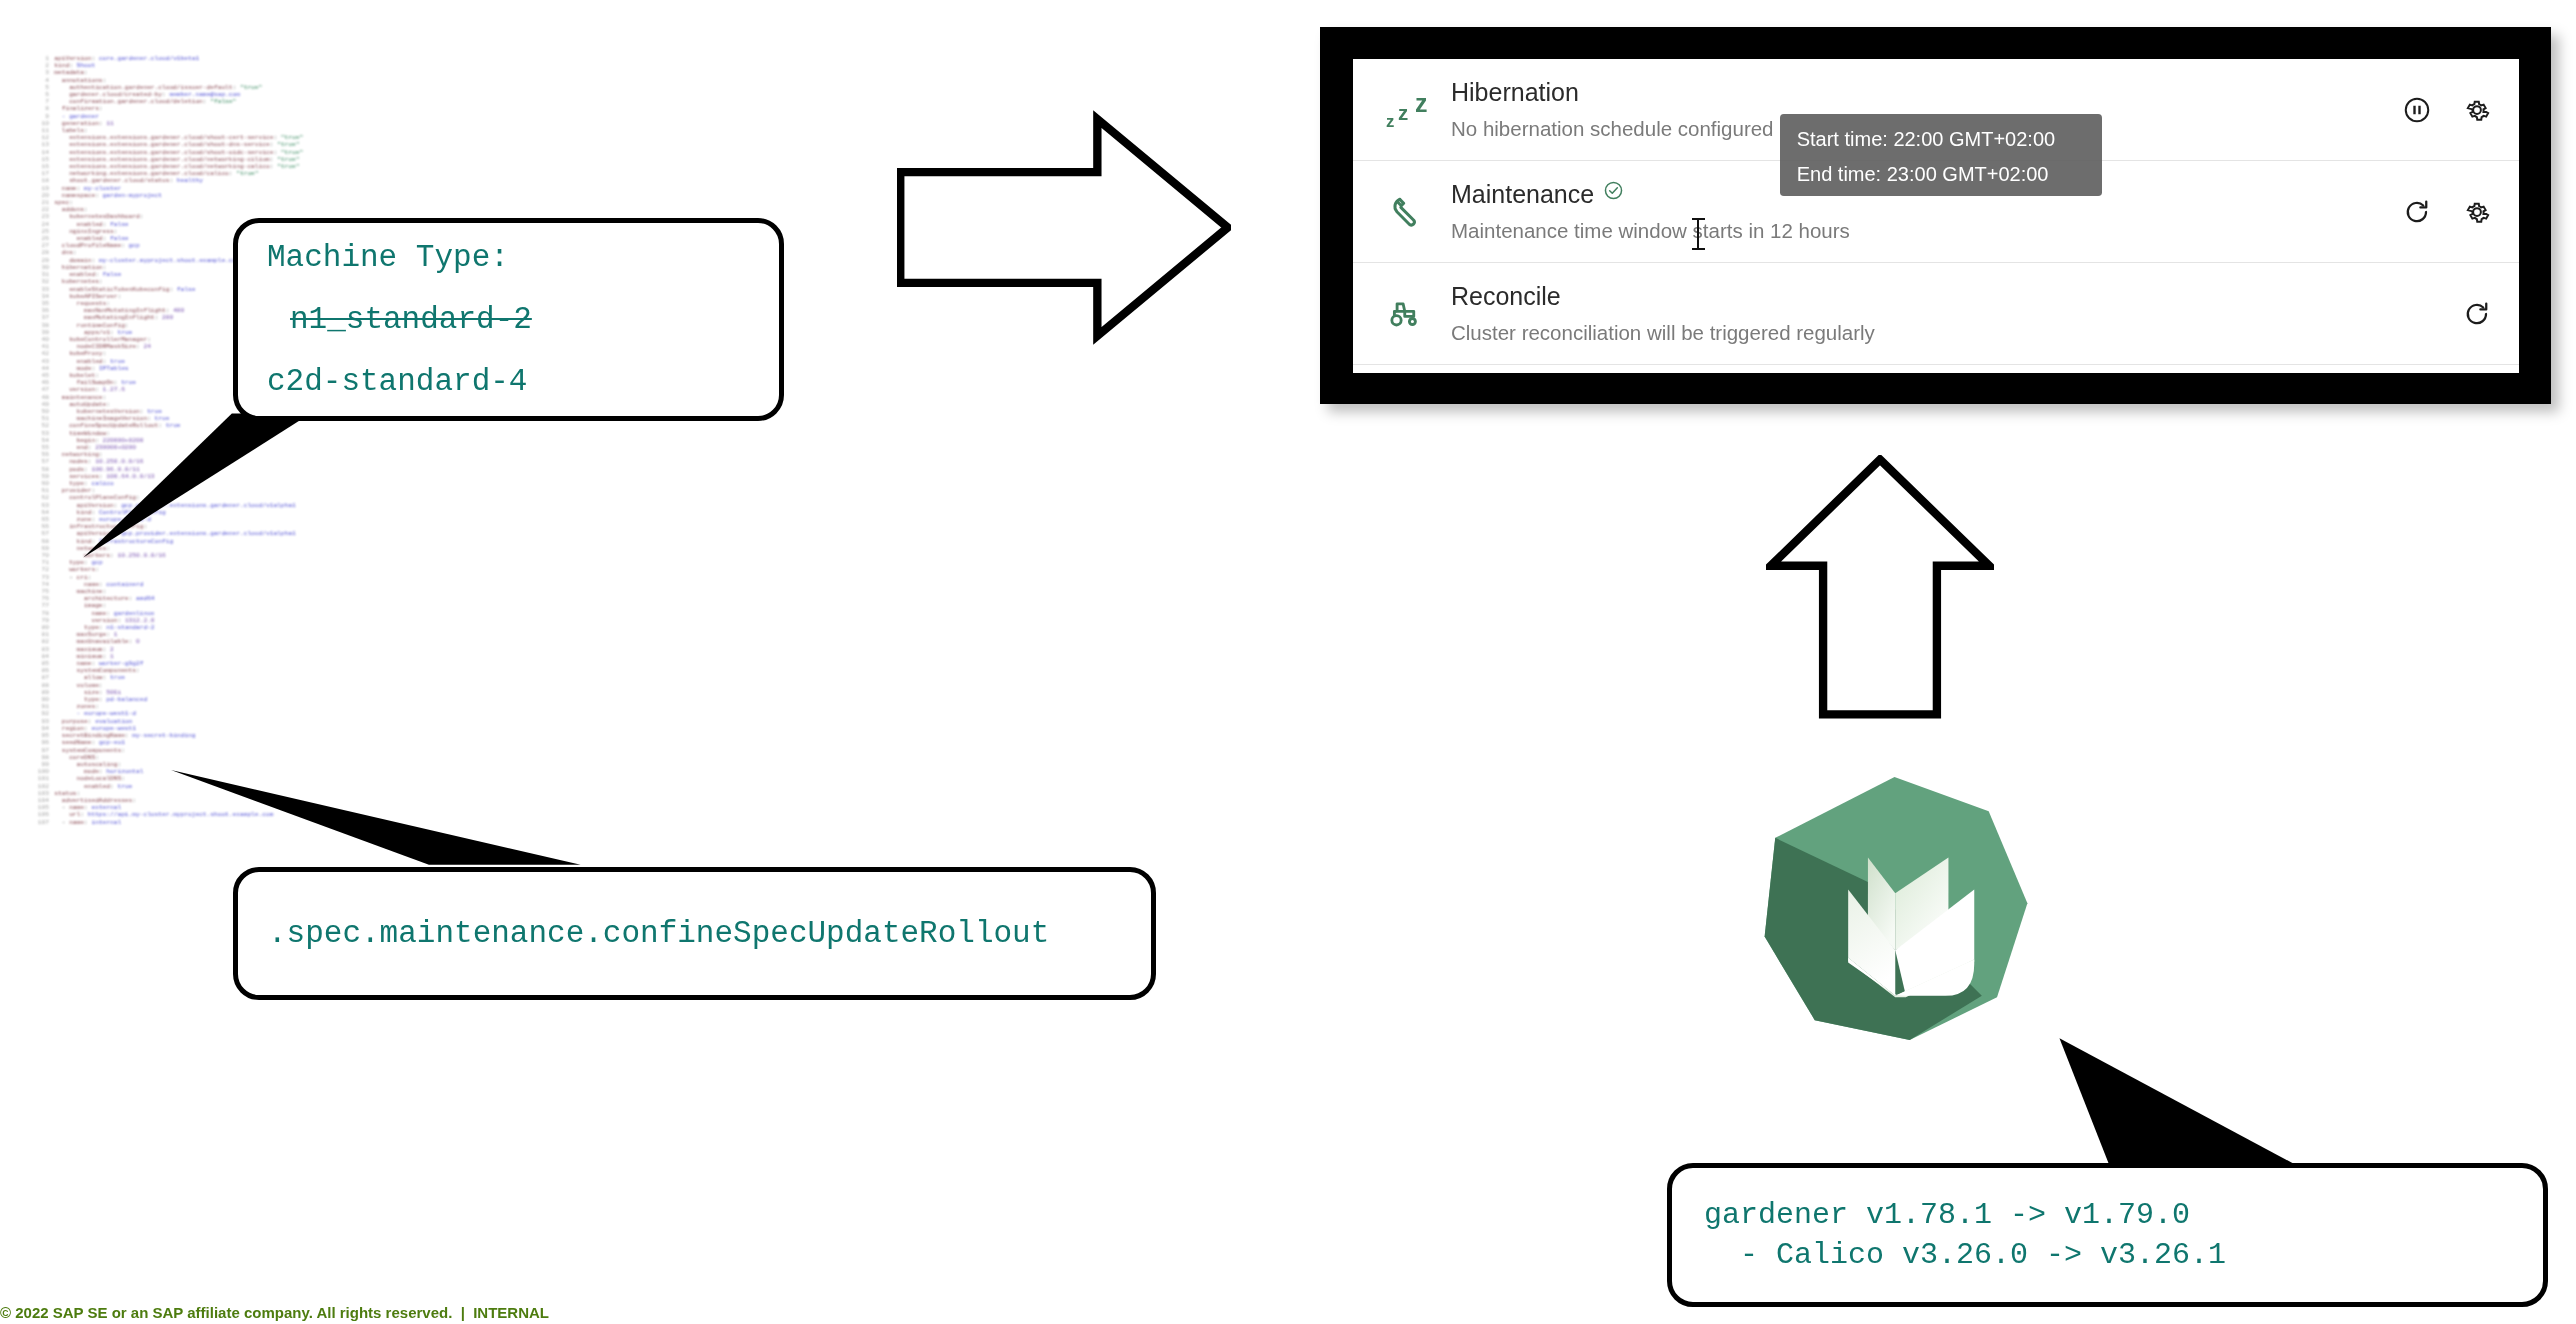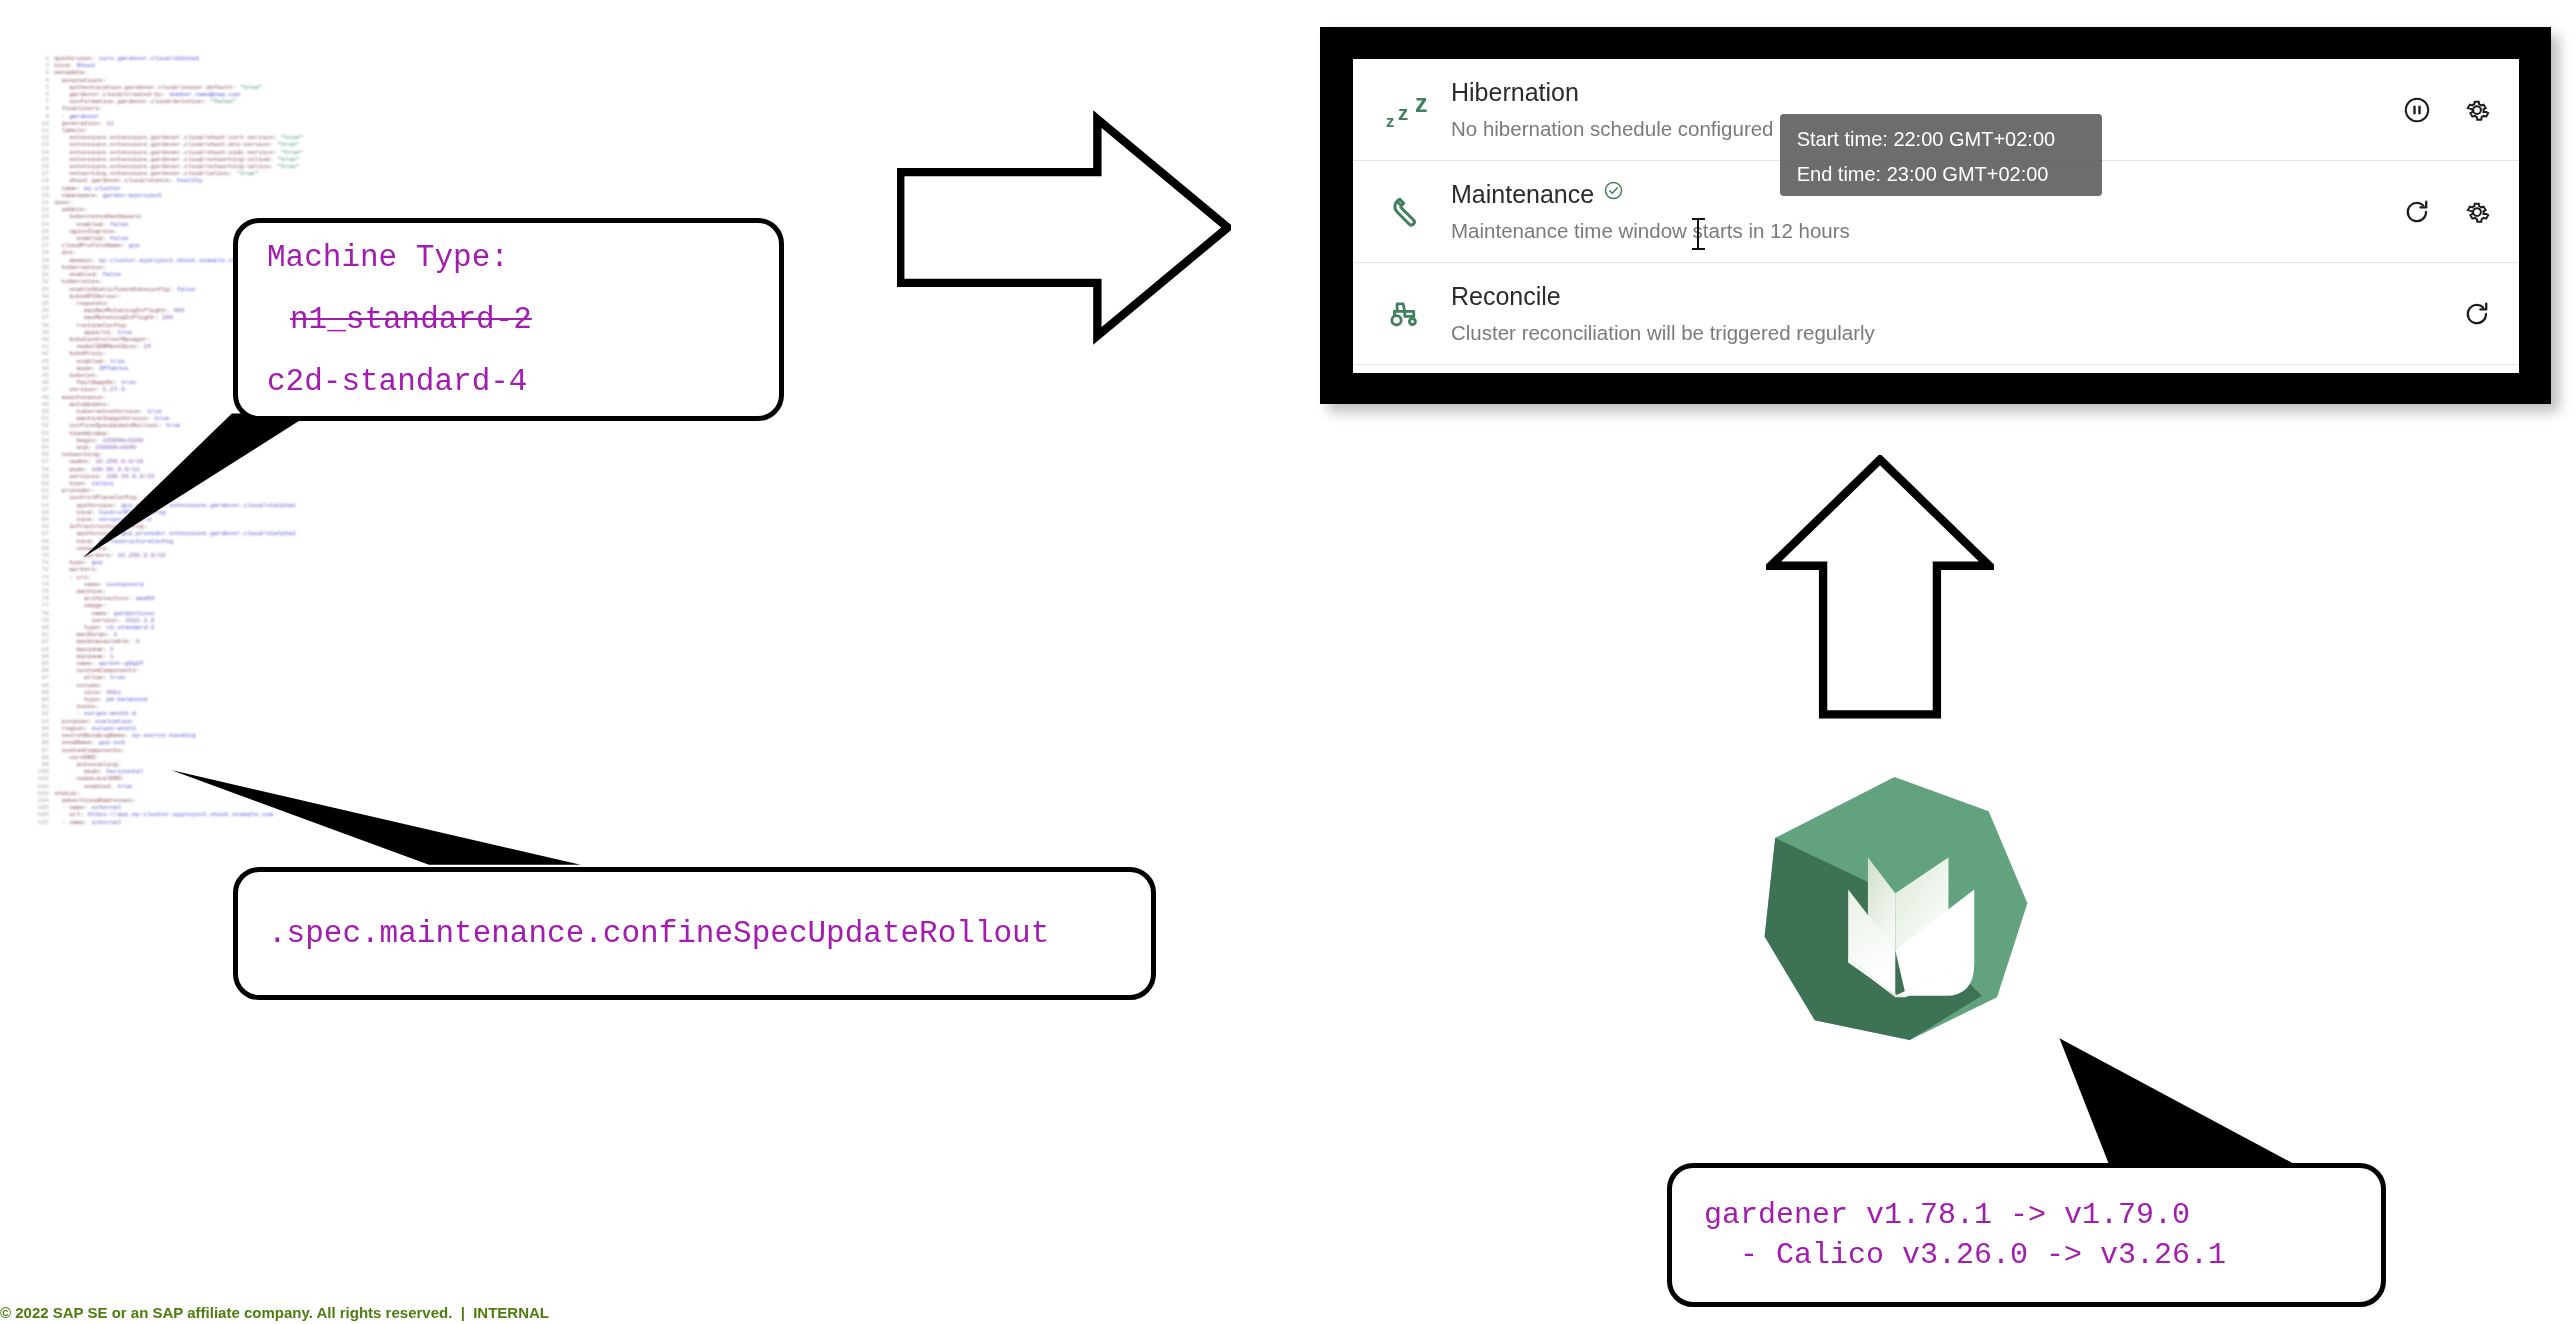--- a/index.html
+++ b/index.html
@@ -40,42 +40,42 @@
   #yaml-block .p { color: #6a3fa8; }
   #yaml-block .t { color: #444; }
 
   
   .callout {
     position: absolute;
     background: #ffffff;
     border: 5.3px solid #000000;
     border-radius: 26px;
     font-family: "Liberation Mono", monospace;
-    color: #a21caf;
+    color: #0f766e;
     display: flex;
     flex-direction: column;
     justify-content: center;
   }
   .callout .line { white-space: pre; }
   .strike { text-decoration: line-through; text-decoration-thickness: 2.3px; margin-left: 23px; }
 
   #callout-machine-type {
     left: 233px; top: 218px; width: 551px; height: 203px;
     padding: 0 0 0 29px;
     font-size: 31px;
     line-height: 1.0;
     gap: 31px;
   }
   #callout-spec-path {
     left: 233px; top: 867px; width: 923px; height: 133px;
     padding-left: 30px;
     font-size: 31px;
   }
   #callout-versions {
-    left: 1667px; top: 1163px; width: 719px; height: 144px;
+    left: 1667px; top: 1163px; width: 881px; height: 144px;
     padding-left: 32px;
     font-size: 30px;
     gap: 6px;
   }
 
   
   .tail { position: absolute; overflow: visible; pointer-events: none; }
 
   
   .open-arrow { position: absolute; }

